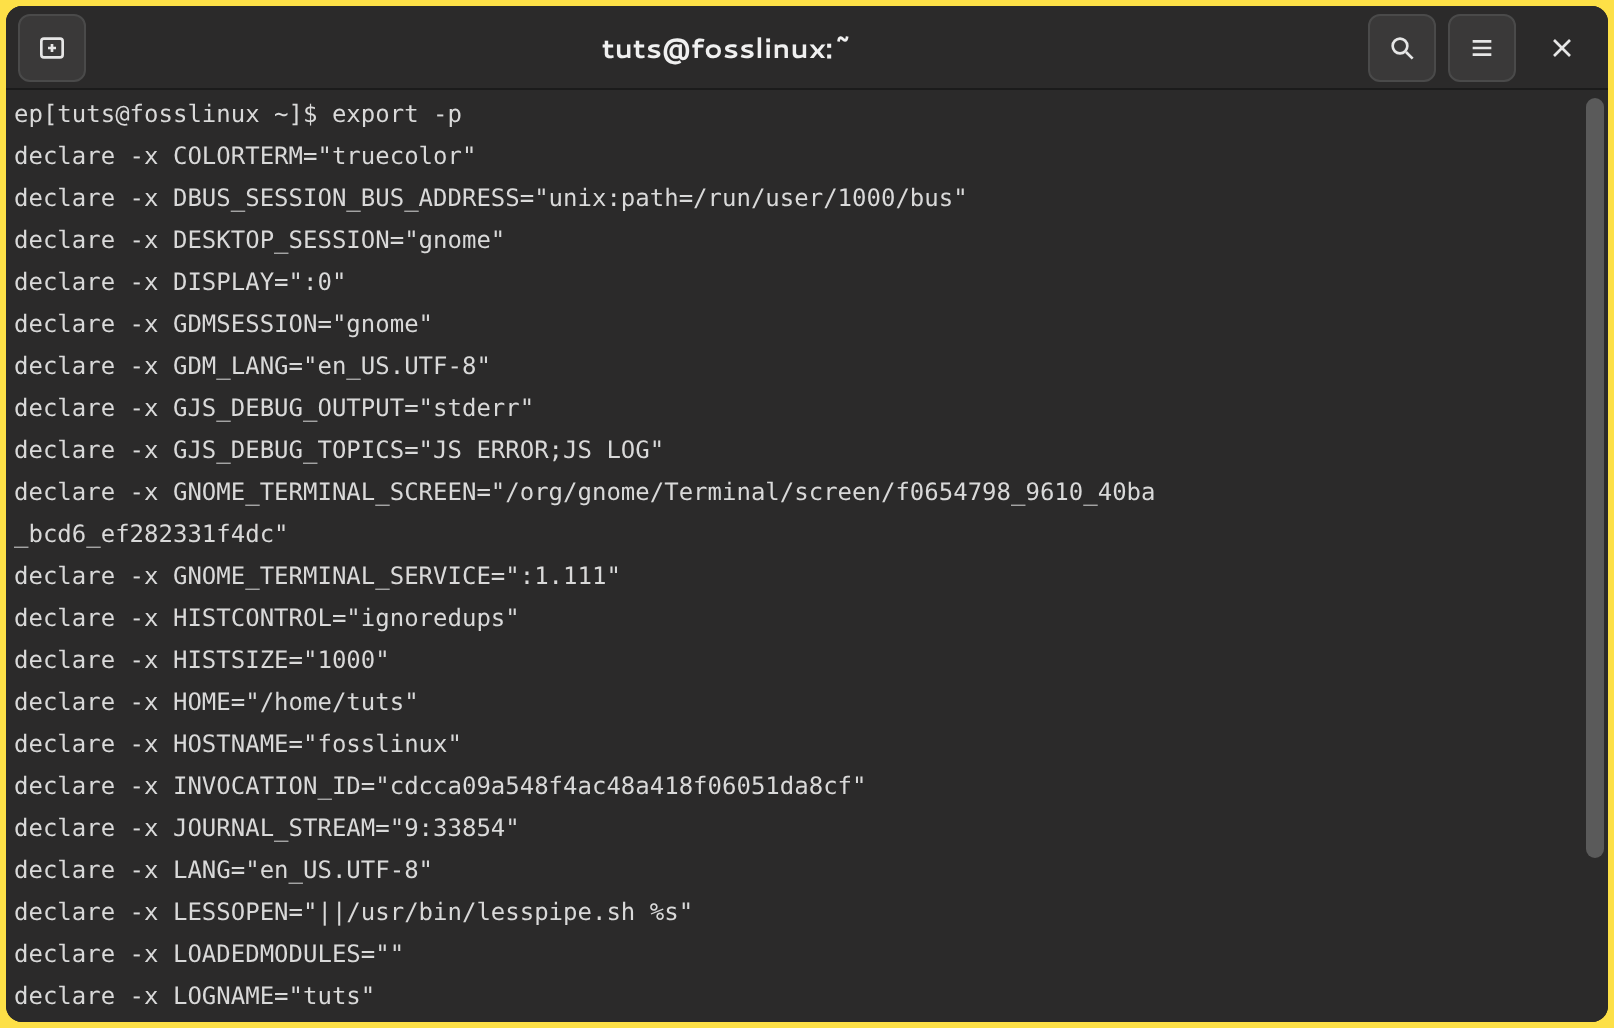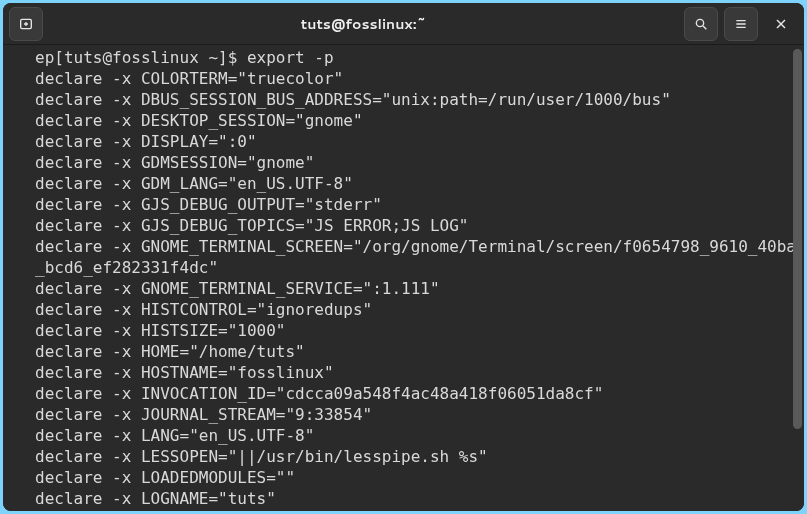--- a/index.html
+++ b/index.html
@@ -6,21 +6,21 @@
   html, body {
     width: 807px;
     height: 514px;
     overflow: hidden;
     background: #000;
     font-family: "DejaVu Sans Mono", "Liberation Mono", Consolas, monospace;
   }
   .outer {
     width: 807px;
     height: 514px;
-    background: #7dd3fc;
+    background: #fde047;
     padding: 3px;
   }
   .window {
     width: 100%;
     height: 100%;
     background: #2b2a2a;
     border-radius: 8px;
     overflow: hidden;
     display: flex;
     flex-direction: column;
@@ -68,25 +68,24 @@
     flex: 1;
     position: relative;
     background: #2b2a2a;
     overflow: hidden;
   }
   .terminal {
     position: absolute;
     inset: 0;
     padding: 2px 4px 2px 4px;
     color: #d9d9d9;
-    font-size: 16px;
+    font-size: 12px;
     line-height: 21px;
     white-space: pre;
     overflow: hidden;
-    margin-left: 28px;
   }
   .scrollbar {
     position: absolute;
     right: 2px;
     top: 4px;
     width: 9px;
     height: 380px;
     background: #5a5a5a;
     border-radius: 5px;
   }

